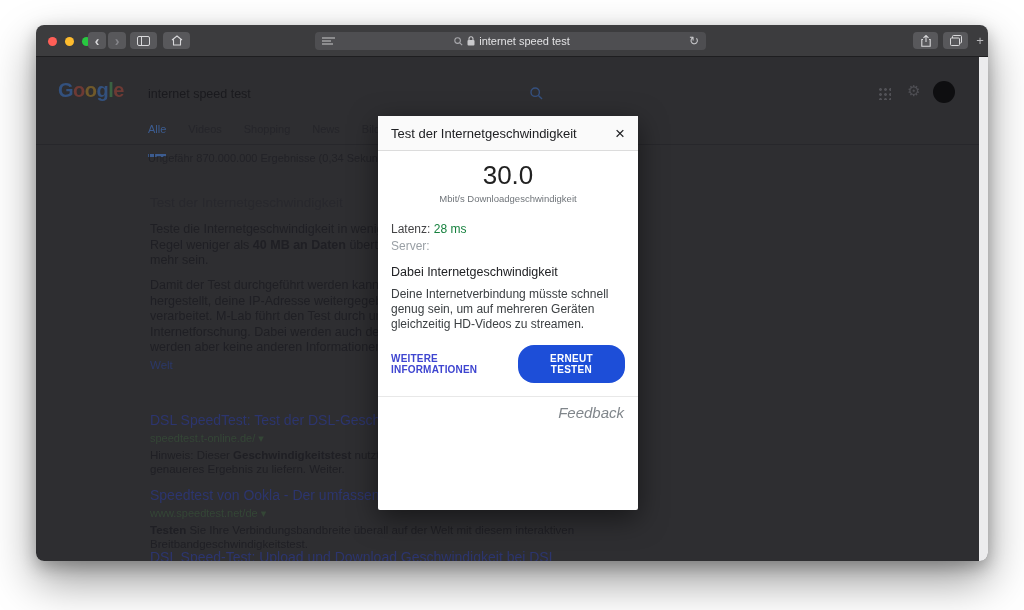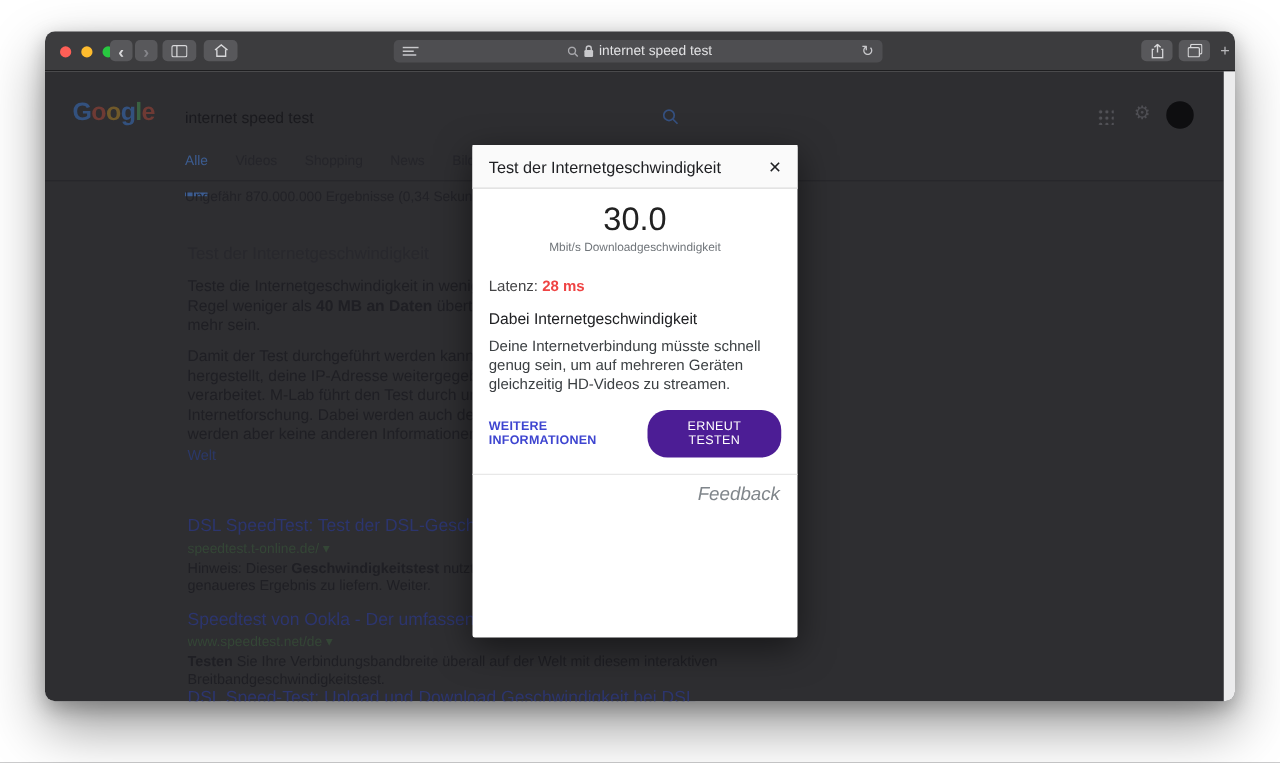--- a/index.html
+++ b/index.html
@@ -69,28 +69,28 @@
                 display:flex; align-items:center; justify-content:space-between; padding:0 13px; }
   .dlg-title { font-size:13px; color:#202124; }
   .dlg-close { font-size:17px; color:#202124; line-height:1; cursor:default; }
   .speeds { display:flex; }
   .speed-col { flex:1; text-align:center; padding:9px 0 7px; }
   .speed-col + .speed-col { border-left:1px solid #e0e0e0; }
   .speed-val { font-size:26px; color:#212121; }
   .speed-lbl { font-size:9.5px; color:#70757a; margin-top:2px; }
   .dlg-info { padding:11px 13px 0; }
   .lat { font-size:12px; color:#444446; }
-  .lat .v { color:#ef4444; font-weight:bold; }
+  .lat .v { color:#15803d; font-weight:normal; }
   .srv { font-size:12px; color:#9aa0a6; margin-top:3px; }
   .verdict { font-size:12.5px; color:#202124; margin-top:12px; }
   .dlg-desc { font-size:12px; line-height:15px; color:#3c4043; margin-top:8px; }
   .dlg-actions { margin-top:13px; padding:0 13px; display:flex; align-items:center;
                  justify-content:space-between; }
   .more-info { font-size:10px; font-weight:bold; letter-spacing:.2px; color:#3e45d0; }
-  .retry { font-size:10px; font-weight:normal; letter-spacing:.3px; color:#ffffff; background:#4c1d95;
+  .retry { font-size:10px; font-weight:bold; letter-spacing:.3px; color:#ffffff; background:#1d4ed8;
            border:none; border-radius:16px; padding:8px 13px; }
   .dlg-divider { border-top:1px solid #e8e8e8; margin-top:13px; }
   .feedback { text-align:right; font-style:italic; font-size:15px; color:#80868b; padding:7px 14px 0; }
 
   svg { display:block; }
 </style>
 </head>
 <body>
 
 <div class="window">
@@ -243,20 +243,21 @@
 
       <div class="speeds">
         <div class="speed-col">
           <div class="speed-val">30.0</div>
           <div class="speed-lbl">Mbit/s Downloadgeschwindigkeit</div>
         </div>
       </div>
 
       <div class="dlg-info">
         <div class="lat"><span>Latenz:</span> <span class="v">28 ms</span></div>
+        <div class="srv">Server:</div>
         <div class="verdict">Dabei Internetgeschwindigkeit</div>
         <div class="dlg-desc">Deine Internetverbindung müsste schnell genug sein, um auf mehreren Geräten gleichzeitig HD-Videos zu streamen.</div>
       </div>
 
       <div class="dlg-actions">
         <span class="more-info">WEITERE INFORMATIONEN</span>
         <button class="retry">ERNEUT TESTEN</button>
       </div>
 
       <div class="dlg-divider"></div>

